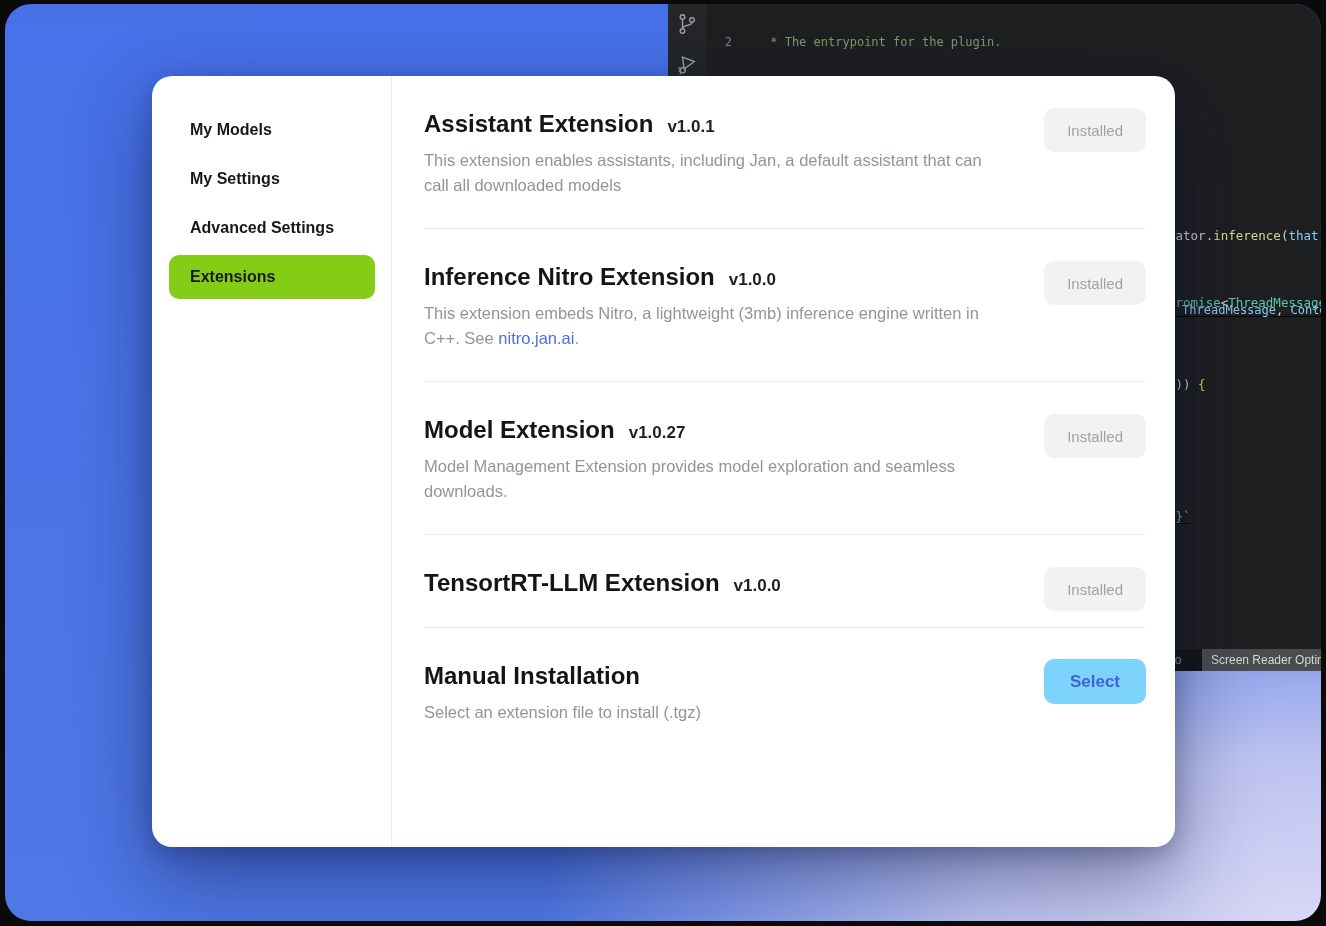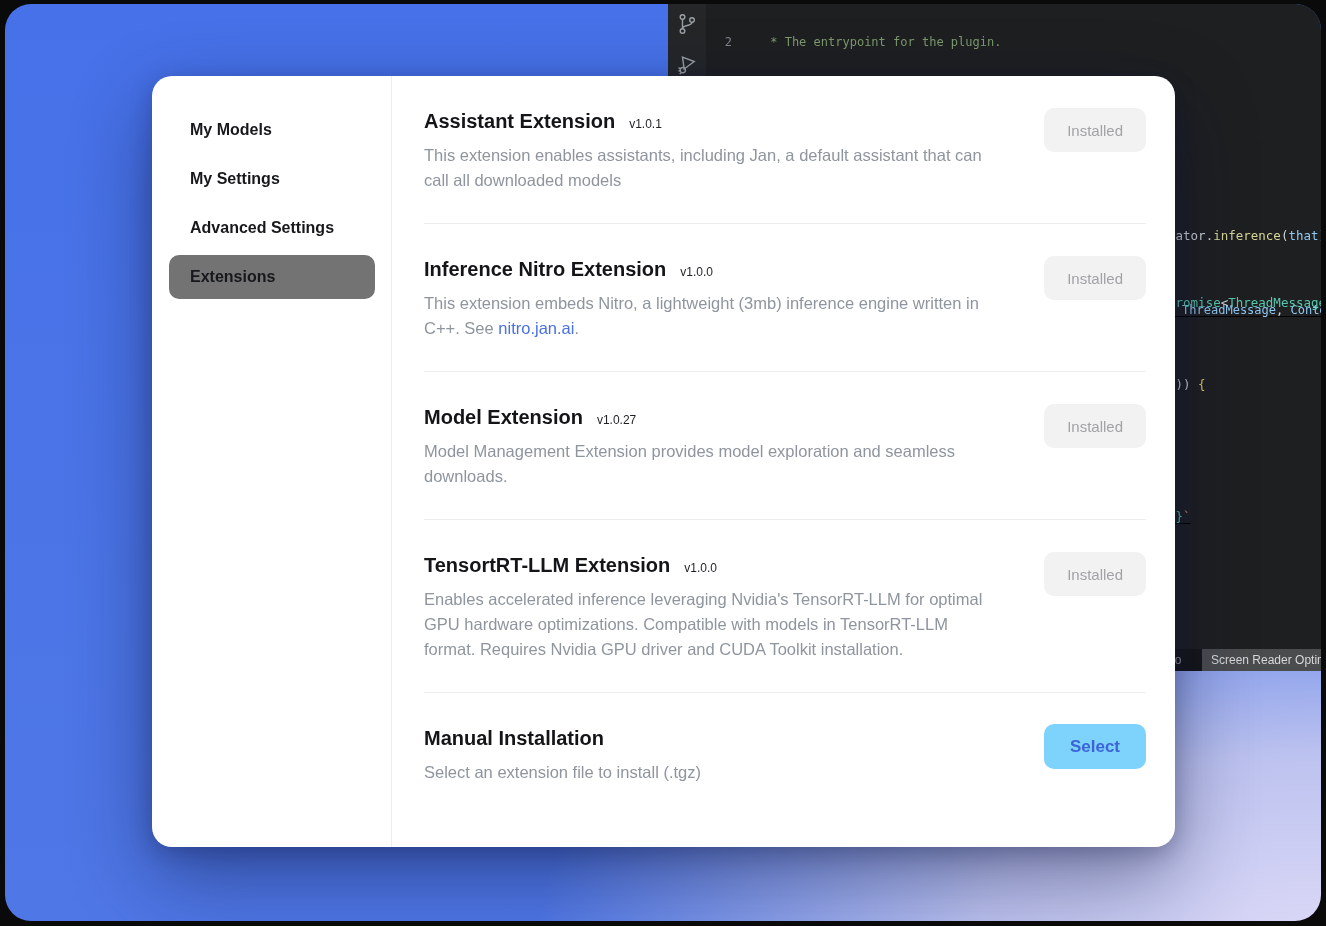--- a/index.html
+++ b/index.html
@@ -54,27 +54,27 @@
   
   .card { position:absolute; left:147px; top:72px; width:1023px; height:771px;
           background:#fff; border-radius:20px; display:flex;
           box-shadow:0 30px 80px rgba(12,20,60,.45), 0 6px 22px rgba(12,20,60,.25); }
 
   aside { width:240px; flex:0 0 240px; border-right:1px solid #ededef;
           padding-top:32px; }
   .side-item { height:44px; margin:0 16px 5px 17px; border-radius:10px;
                display:flex; align-items:center; padding-left:21px;
                font-size:16px; font-weight:700; color:#17181c; cursor:pointer; }
-  .side-item.active { background:#737373; }
+  .side-item.active { background:#84cc16; }
 
   main { flex:1; padding:34px 29px 0 32px; }
   .sec { position:relative; }
   .sec-head { display:flex; align-items:baseline; gap:14px; padding-right:130px; }
-  .ext-name { font-size:20px; font-weight:700; color:#141519; }
-  .ext-ver  { font-size:12px; font-weight:400; color:#1f2026; }
+  .ext-name { font-size:24px; font-weight:700; color:#141519; }
+  .ext-ver  { font-size:17px; font-weight:700; color:#1f2026; }
   .ext-desc { margin-top:10px; max-width:578px; font-size:16.5px;
               line-height:25px; color:#8f959e; }
   .ext-desc a { color:#4a70e2; text-decoration:none; cursor:pointer; }
   .btn-installed { position:absolute; right:0; top:-2px; height:44px;
                    padding:0 23px; border:none; border-radius:10px;
                    background:#f2f2f3; color:#a2a2a7; font-size:15px;
                    font-weight:500; font-family:inherit; }
   .divider { border:none; border-top:1px solid #ededf0; margin:30px 0 34px; }
   .btn-select { position:absolute; right:0; top:-3px; height:45px;
                 padding:0 26px; border:none; border-radius:10px;
@@ -191,21 +191,20 @@
     <p class="ext-desc">Model Management Extension provides model exploration and seamless downloads.</p>
     <button class="btn-installed">Installed</button>
   </section>
   <hr class="divider">
 
   <section class="sec">
     <div class="sec-head">
       <span class="ext-name">TensortRT-LLM Extension</span>
       <span class="ext-ver">v1.0.0</span>
     </div>
-    <p class="ext-desc">Enables accelerated inference leveraging Nvidia's TensorRT-LLM for optimal GPU hardware optimizations. Compatible with models in TensorRT-LLM format. Requires Nvidia GPU driver and CUDA Toolkit installation.</p>
     <button class="btn-installed">Installed</button>
   </section>
   <hr class="divider">
 
   <section class="sec">
     <div class="sec-head">
       <span class="ext-name">Manual Installation</span>
     </div>
     <p class="ext-desc">Select an extension file to install (.tgz)</p>
     <button class="btn-select">Select</button>

